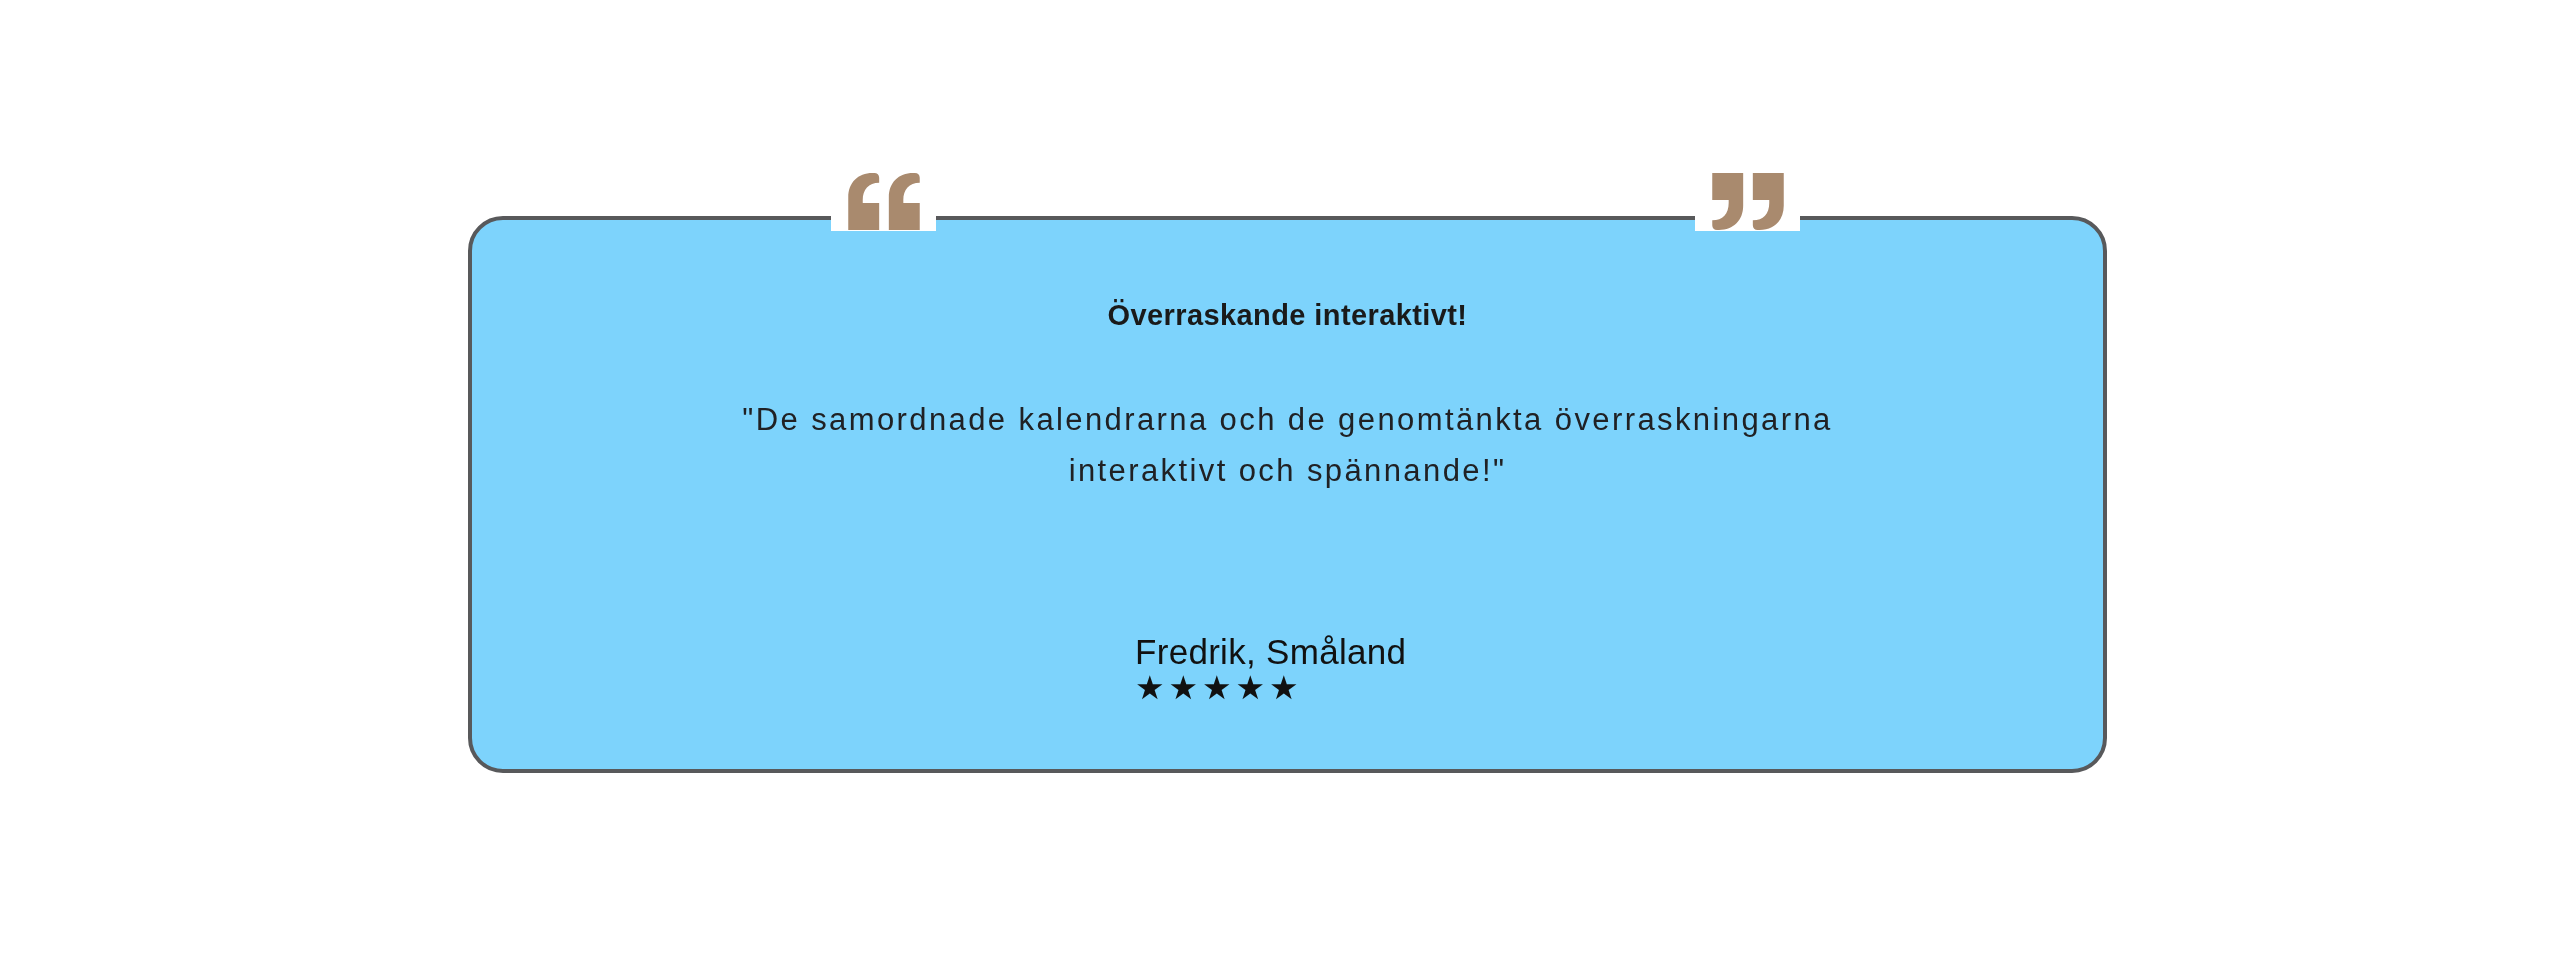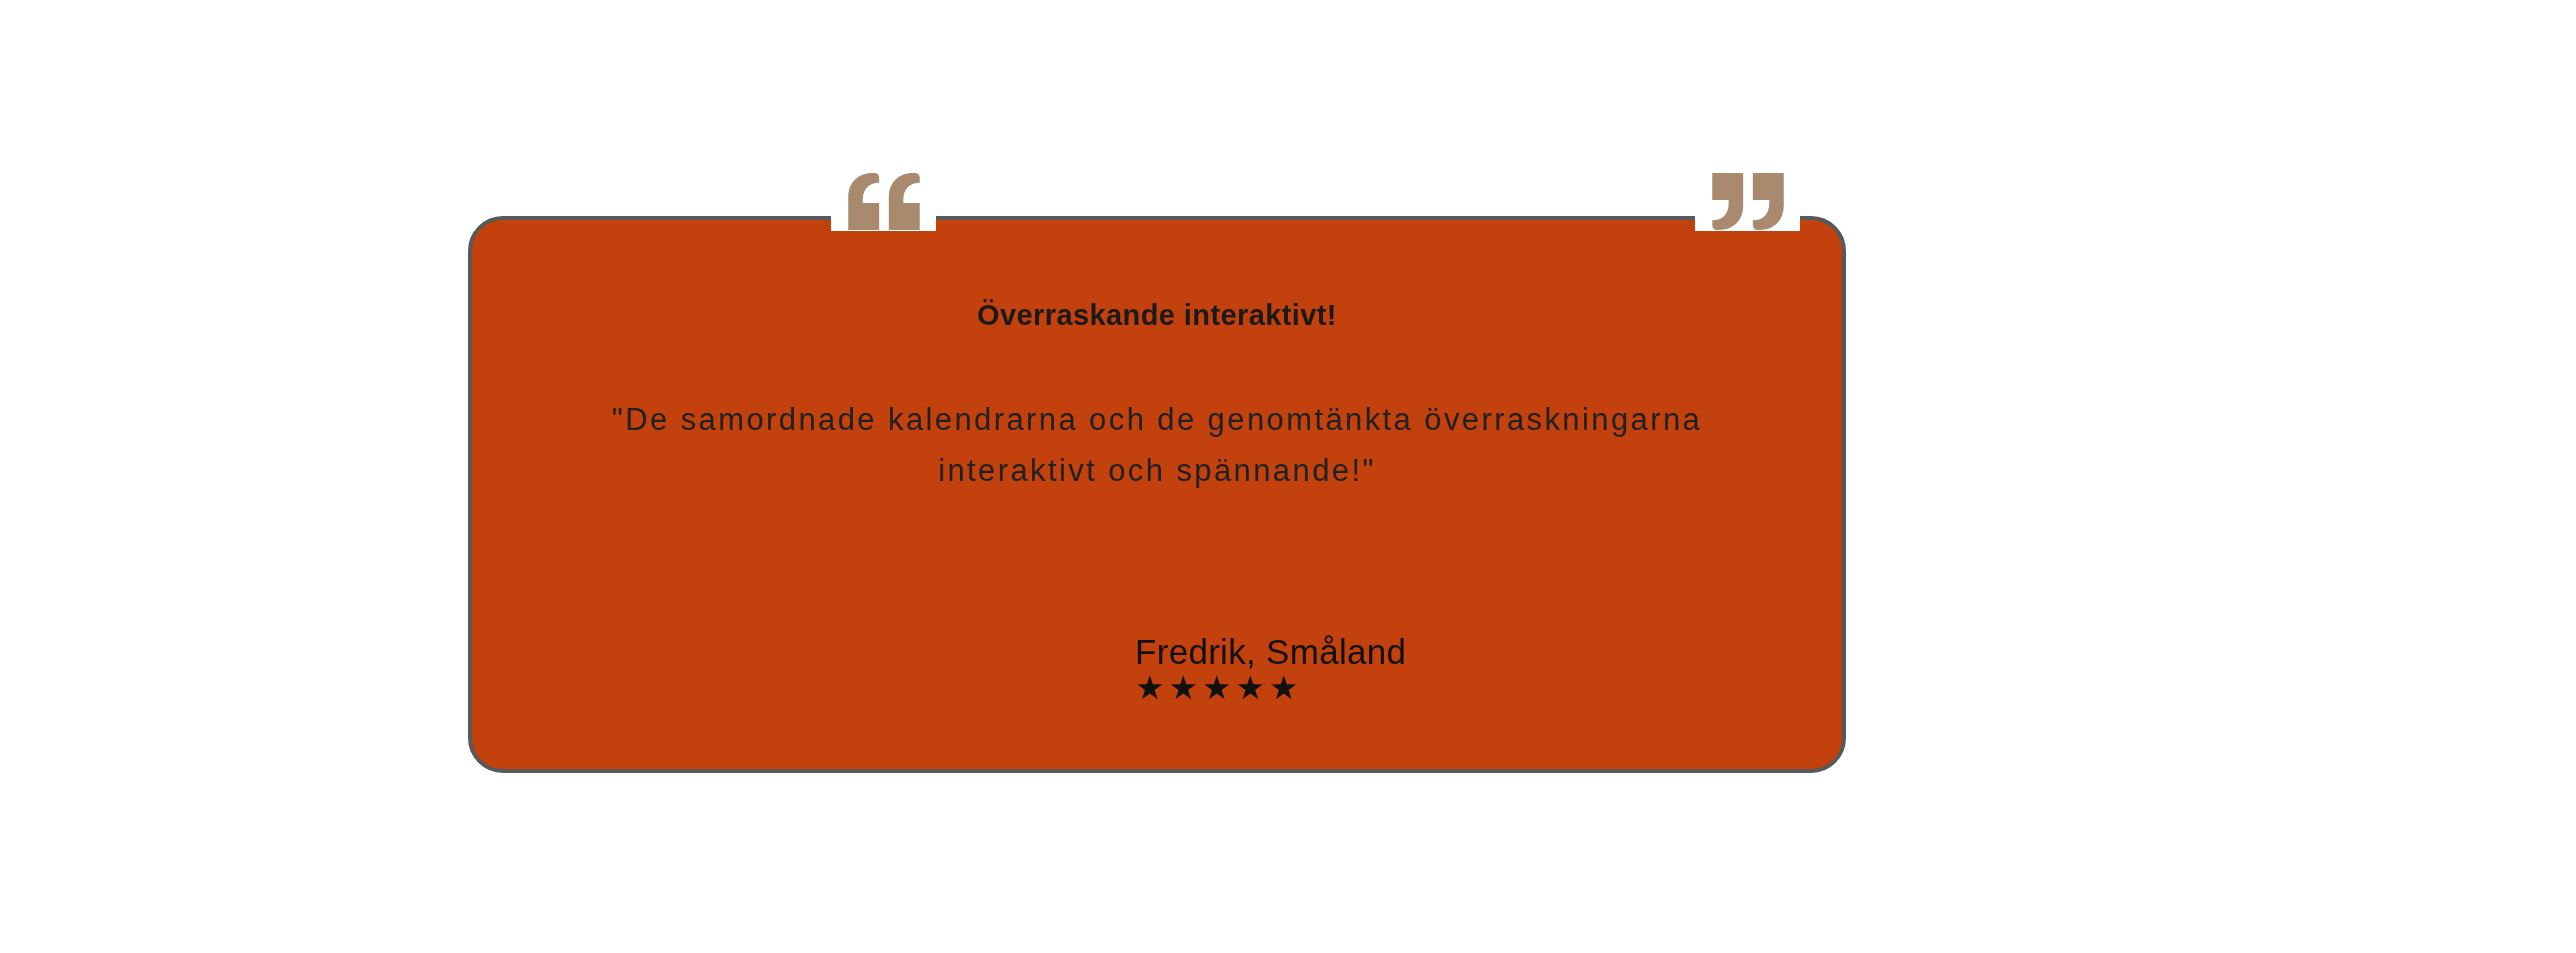--- a/index.html
+++ b/index.html
@@ -12,24 +12,24 @@
     width: 2576px;
     height: 953px;
     background: #ffffff;
     overflow: hidden;
     font-family: "Liberation Sans", sans-serif;
   }
   .card {
     position: absolute;
     left: 468px;
     top: 216px;
-    width: 1378px;
+    width: 1639px;
     height: 557px;
     box-sizing: border-box;
-    background: #c2410c;
+    background: #7dd3fc;
     border: 4.8px solid #58595b;
     border-radius: 35px;
   }
   .card-heading {
     position: absolute;
     top: 78px;
     left: 0;
     width: 100%;
     margin: 0;
     text-align: center;

